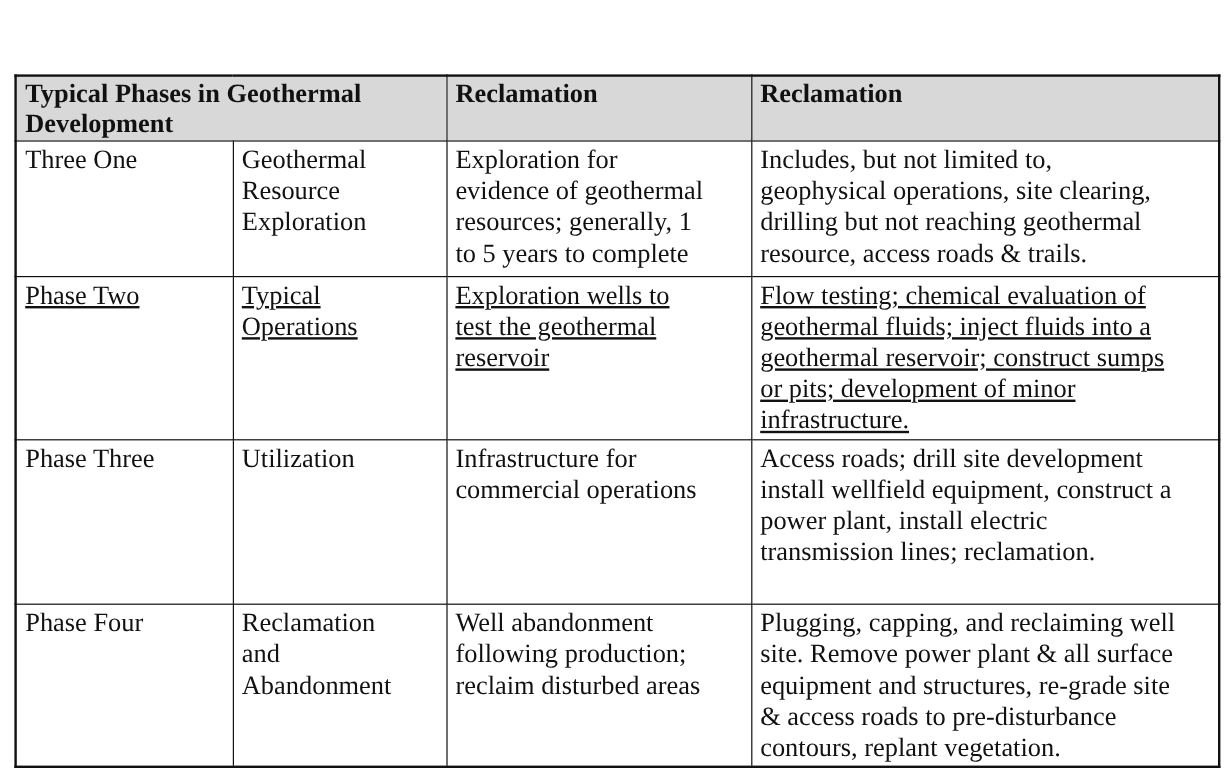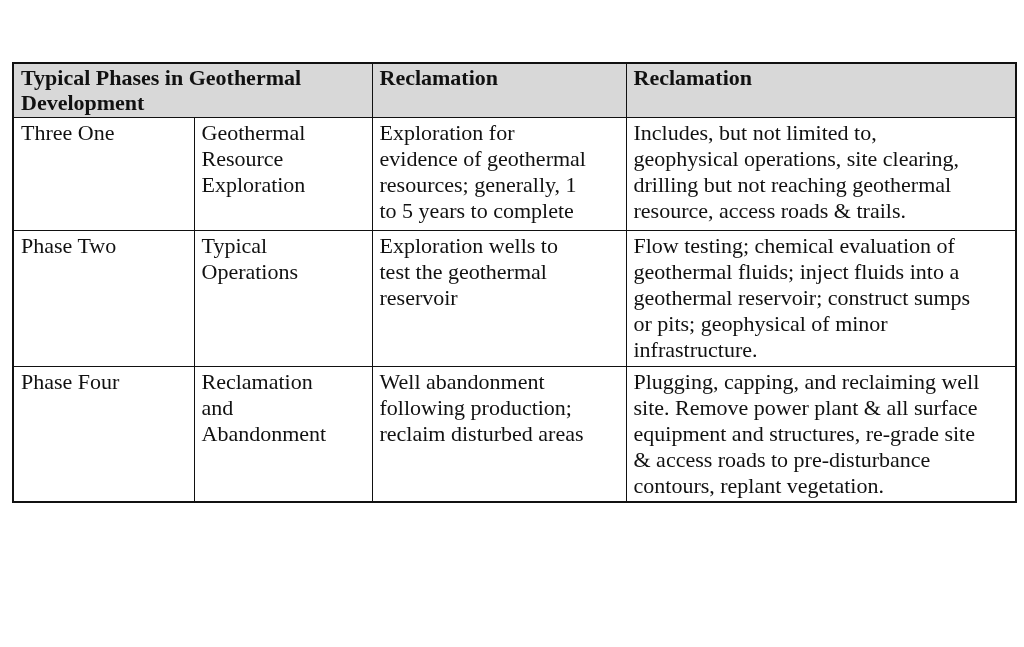--- a/index.html
+++ b/index.html
@@ -49,21 +49,21 @@
     box-sizing: border-box;
   }
   table.phases-table th {
     background: #d8d8d8;
     font-weight: bold;
     line-height: 25px;
     height: 50px;
     padding-top: 1px;
   }
   tr.row-1 { height: 113px; }
-  tr.row-2 { height: 136px; }
+  tr.row-2 { height: 136px; text-decoration: underline; }
   tr.row-3 { height: 137px; }
   tr.row-4 { height: 131px; margin-left: 19px; }
 </style>
 </head>
 <body>
 
 <div class="page">
 
 
   <table class="phases-table">
@@ -99,22 +99,32 @@
       <tr class="row-2">
         <td>Phase Two</td>
         <td>Typical
 Operations</td>
         <td>Exploration wells to
 test the geothermal
 reservoir</td>
         <td>Flow testing; chemical evaluation of
 geothermal fluids; inject fluids into a
 geothermal reservoir; construct sumps
-or pits; geophysical of minor
+or pits; development of minor
 infrastructure.</td>
+      </tr>
+      <tr class="row-3">
+        <td>Phase Three</td>
+        <td>Utilization</td>
+        <td>Infrastructure for
+commercial operations</td>
+        <td>Access roads; drill site development
+install wellfield equipment, construct a
+power plant, install electric
+transmission lines; reclamation.</td>
       </tr>
       <tr class="row-4">
         <td>Phase Four</td>
         <td>Reclamation
 and
 Abandonment</td>
         <td>Well abandonment
 following production;
 reclaim disturbed areas</td>
         <td>Plugging, capping, and reclaiming well

